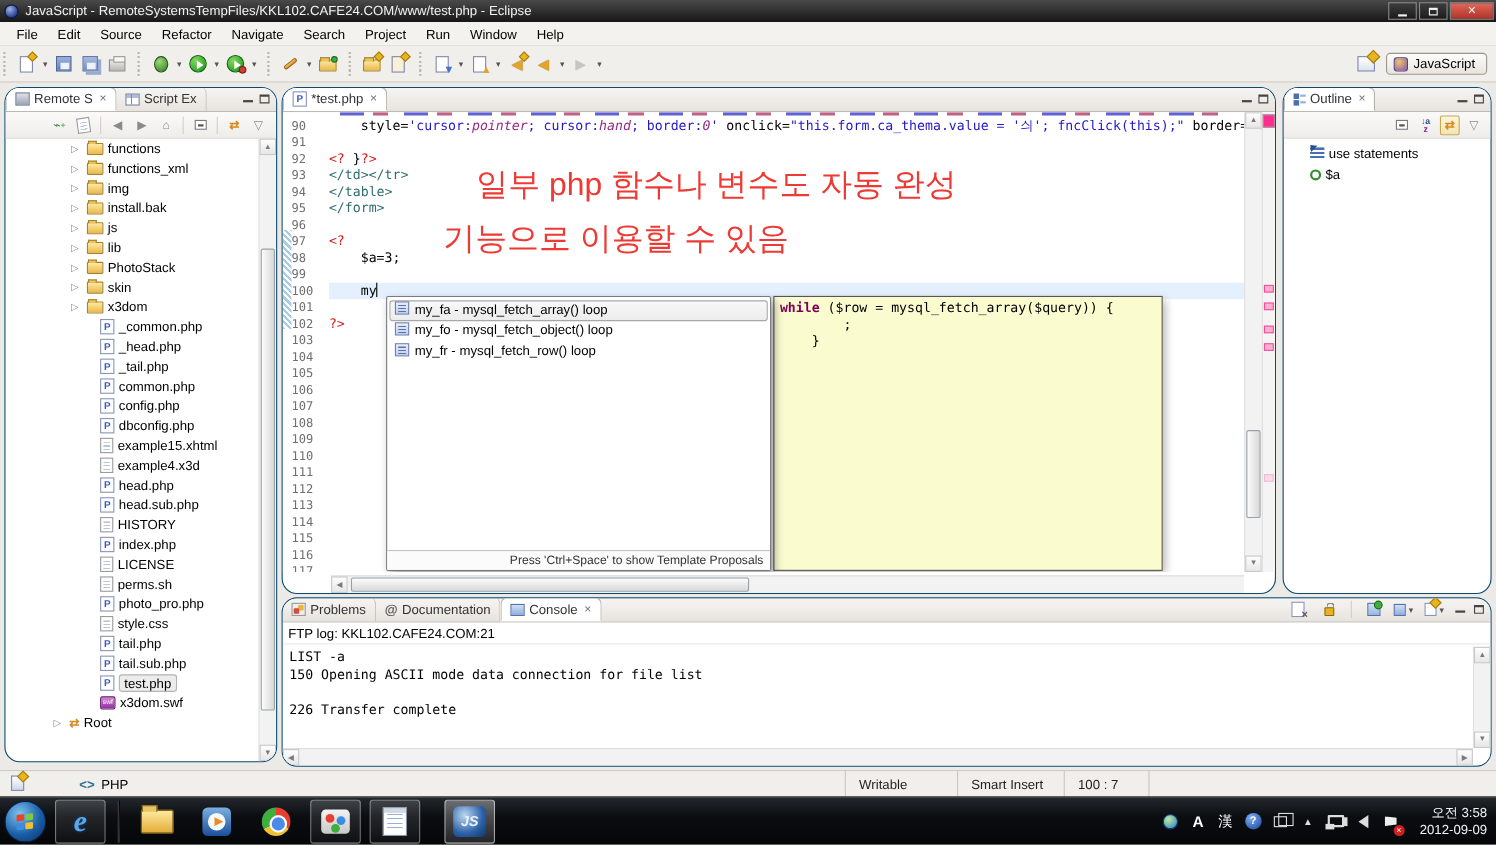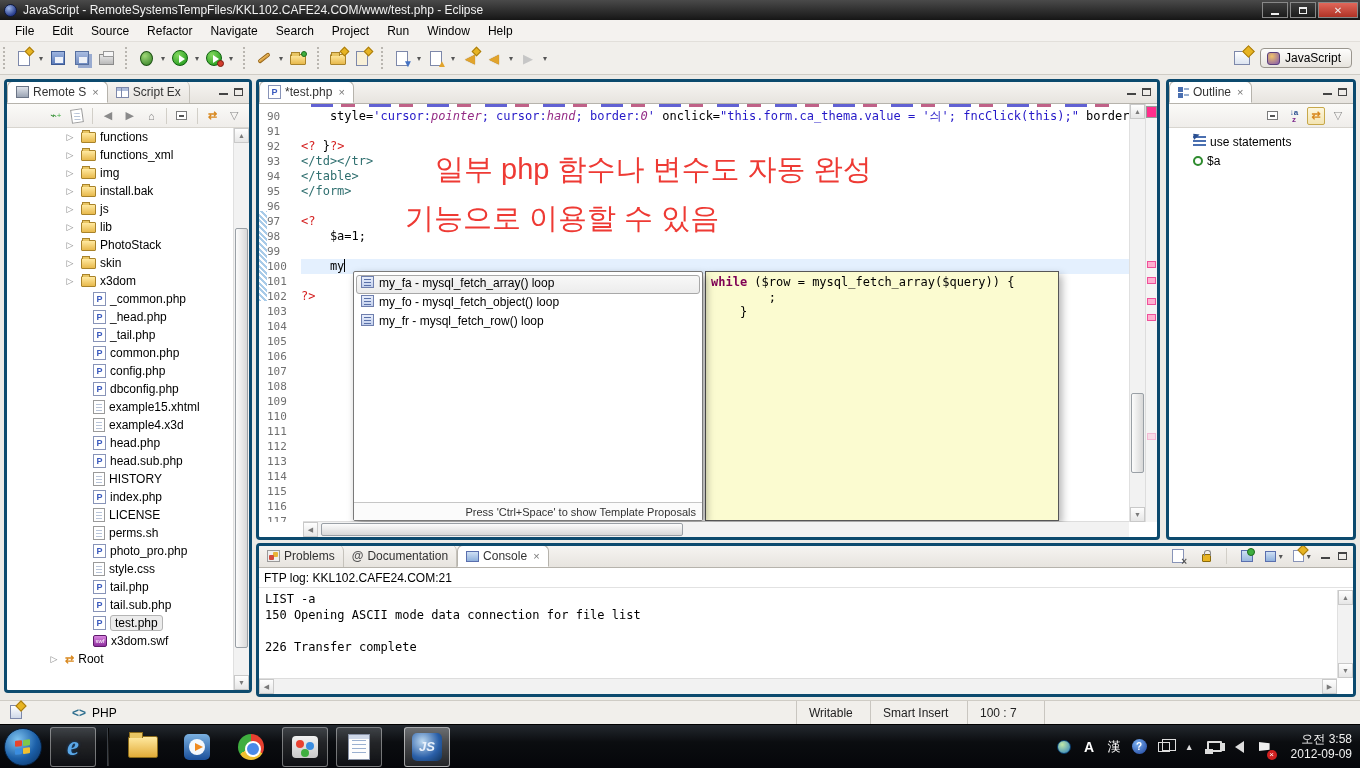--- a/index.html
+++ b/index.html
@@ -52,21 +52,21 @@
   .arr-dn { color:#4472c4; font-size:10px; position:absolute; right:1px; bottom:1px; }
   .arr-up { color:#e2a42c; font-size:10px; position:absolute; right:1px; bottom:1px; }
   #persp { margin-left:auto; display:flex; align-items:center; margin-right:8px; }
   .persp-btn { display:flex; align-items:center; gap:5px; border:1px solid #9a968e; background:linear-gradient(#fdfdfc,#e7e4de);
     border-radius:4px; padding:2px 10px 2px 6px; margin-left:6px; }
   .js-persp-ico { width:13px; height:13px; border-radius:3px; background:radial-gradient(circle at 35% 30%, #f0c36a, #8459ae); border:1px solid #5a3f7d; }
   .openp { width:16px; height:14px; border:1px solid #7d88aa; background:linear-gradient(#fff,#dce4f0); position:relative; }
   .openp::after { content:""; position:absolute; right:-4px; top:-5px; width:7px; height:7px; background:#e7b422; transform:rotate(45deg); border:1px solid #a87b10; }
 
   
-  .panel { position:absolute; background:#fff; border:3px solid #0c4a6e; border-radius:4px; overflow:hidden; }
+  .panel { position:absolute; background:#fff; border:1px solid #0c4a6e; border-radius:14px; overflow:hidden; }
   .tabrow { height:22px; background:linear-gradient(#f6f4f1,#e7e4df); border-bottom:1px solid #b6b3ac; display:flex; align-items:flex-end; }
   .tab { display:flex; align-items:center; gap:4px; height:22px; padding:0 8px; border-right:1px solid #c5c2bb;
     border-top-left-radius:6px; border-top-right-radius:6px; color:#333; }
   .tab.active { background:#fff; border:1px solid #b6b3ac; border-bottom:1px solid #fff; font-weight:normal; }
   .tab .x { color:#777; font-size:11px; margin-left:2px; }
   .panel-btns { margin-left:auto; display:flex; align-items:center; gap:6px; padding-right:6px; height:22px; }
   .wmin { width:9px; border-top:2px solid #444; margin-top:4px; }
   .wmax { width:9px; height:8px; border:1px solid #444; border-top:2px solid #444; }
   .viewbar { height:24px; background:linear-gradient(#fbfaf8,#efedea); border-bottom:1px solid #d8d5cf; display:flex; align-items:center; gap:4px; padding:0 6px; }
   .vbi { width:18px; height:18px; display:inline-flex; align-items:center; justify-content:center; color:#8a8a8a; font-size:11px; border-radius:2px; }
@@ -561,21 +561,21 @@
         <div class="crow">
           <span class="lnum">96</span>
           <span class="ltext"></span>
         </div>
         <div class="crow">
           <span class="lnum">97</span>
           <span class="ltext"><span class="p">&lt;?</span></span>
         </div>
         <div class="crow">
           <span class="lnum">98</span>
-          <span class="ltext"><span class="k">    $a=1;</span></span>
+          <span class="ltext"><span class="k">    $a=3;</span></span>
         </div>
         <div class="crow">
           <span class="lnum">99</span>
           <span class="ltext"></span>
         </div>
         <div class="crow">
           <span class="lnum">100</span>
           <span class="ltext cur"><span class="k">    my</span><span class="caret"></span></span>
         </div>
         <div class="crow">
@@ -787,21 +787,21 @@
     <span class="hbtn" style="right:0;">▶</span>
   </div>
 </div>
 
 <div id="statusbar">
   <span class="fvico"></span>
   <span style="position:absolute; left:72px; top:0; height:24px; display:flex; align-items:center;">
     <span class="phpmark">&lt;&gt;</span>
     <span>PHP</span>
   </span>
-  <span class="cell" style="left:796px; width:102px;">Writable</span>
+  <span class="cell" style="left:768px; width:102px;">Writable</span>
   <span class="cell" style="left:870px; width:97px;">Smart Insert</span>
   <span class="cell" style="left:967px; width:78px; border-right:1px solid #c9c6c0;">100 : 7</span>
 </div>
 
 <div id="taskbar">
   <div id="tb-apps" style="display:flex; align-items:center; gap:8px;">
       <span class="orb">
         <span class="flag">
           <i class="fl1"></i>
           <i class="fl2"></i>

